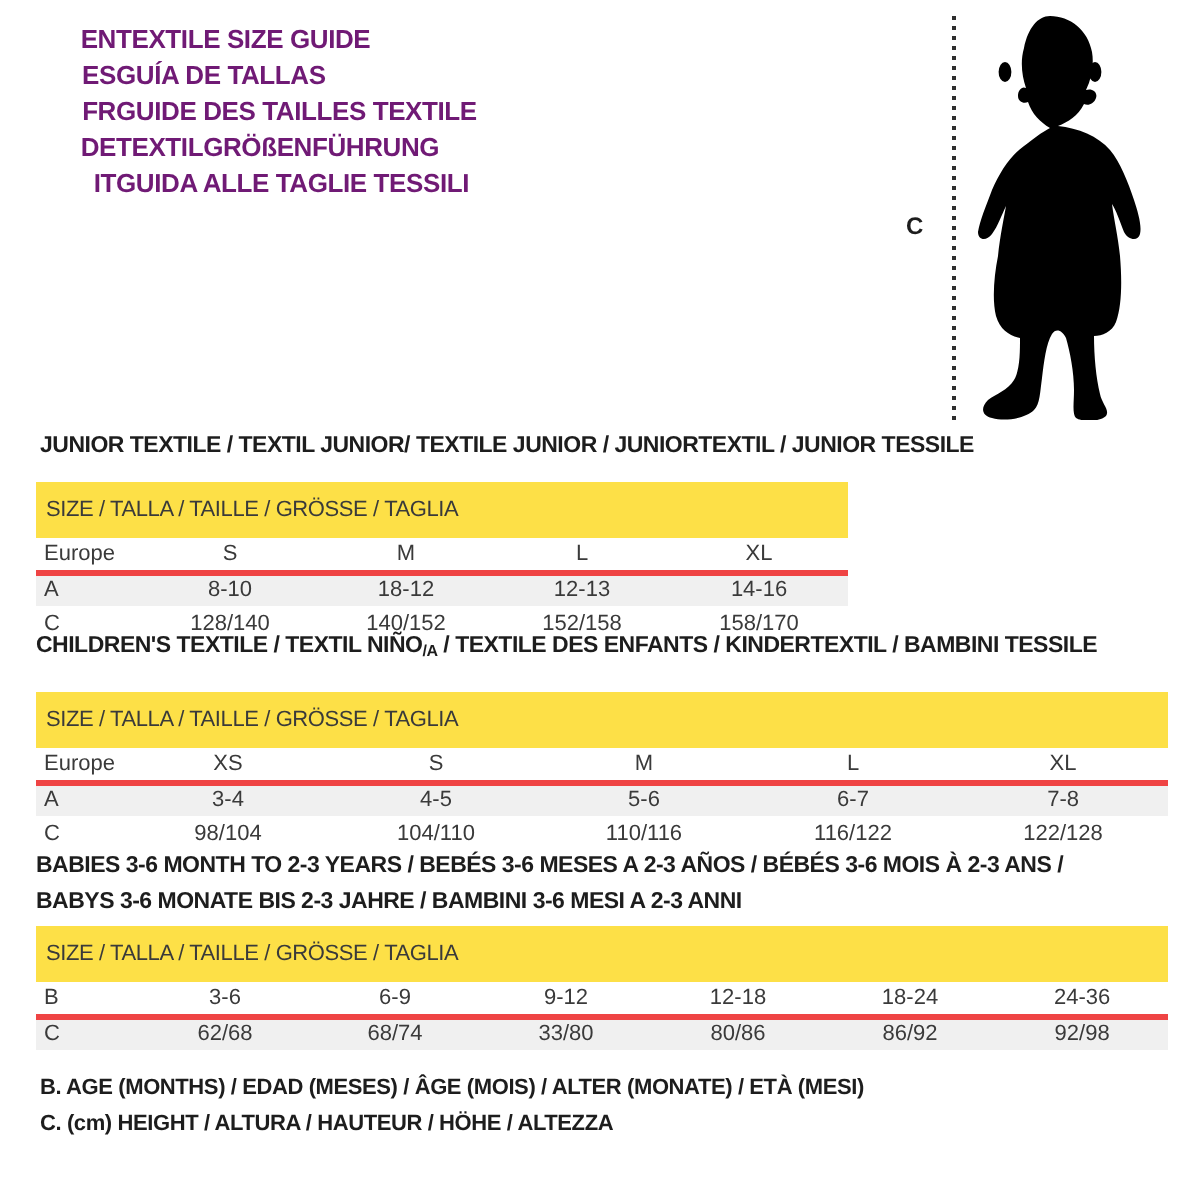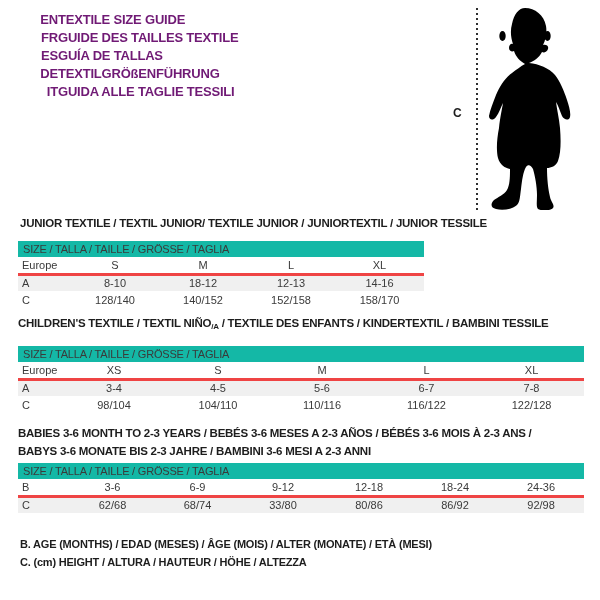--- a/index.html
+++ b/index.html
@@ -28,22 +28,22 @@
   .baby-svg { position:absolute; left:37px; top:2px; }
 
   
   .sec-title { position:absolute; font-size:11.5px; font-weight:bold; letter-spacing:-0.25px; white-space:nowrap; color:#1d1d1d; }
   .sec-title .subseg { font-size:8px; position:relative; top:2px; }
   .two-line { line-height:18px; }
 
   
   .size-table { position:absolute; border-collapse:collapse; table-layout:fixed; font-size:11px; color:#3a3a3a; }
   .size-table th.size-bar {
-    background:#14b8a6; text-align:left; font-weight:normal;
-    height:16px; padding:0 0 0 5px; letter-spacing:-0.2px; white-space:nowrap;
+    background:#fde047; text-align:left; font-weight:normal;
+    height:28px; padding:0 0 0 5px; letter-spacing:-0.2px; white-space:nowrap;
   }
   .size-table td { height:17px; text-align:center; padding:0; white-space:nowrap; }
   .size-table td.lbl { text-align:left; padding-left:4px; }
   .size-table tr.first-row td { border-bottom:3px solid #ef4444; }
   .size-table tr.stripe td { background:#f0f0f0; }
 
   .t1 { left:18px; top:241px; width:406px; }
   .t2 { left:18px; top:346px; width:566px; }
   .t3 { left:18px; top:463px; width:566px; }
 
@@ -57,26 +57,26 @@
 </style>
 </head>
 <body>
 
 <div class="lang-block">
   <div class="lang-row">
     <span class="lang-code">EN</span>
     <span class="lang-label">TEXTILE SIZE GUIDE</span>
   </div>
   <div class="lang-row">
+    <span class="lang-code">ES</span>
+    <span class="lang-label">GUÍA DE TALLAS</span>
+  </div>
+  <div class="lang-row">
     <span class="lang-code">FR</span>
     <span class="lang-label">GUIDE DES TAILLES TEXTILE</span>
-  </div>
-  <div class="lang-row">
-    <span class="lang-code">ES</span>
-    <span class="lang-label">GUÍA DE TALLAS</span>
   </div>
   <div class="lang-row">
     <span class="lang-code">DE</span>
     <span class="lang-label">TEXTILGRÖßENFÜHRUNG</span>
   </div>
   <div class="lang-row">
     <span class="lang-code">IT</span>
     <span class="lang-label">GUIDA ALLE TAGLIE TESSILI</span>
   </div>
 </div>

